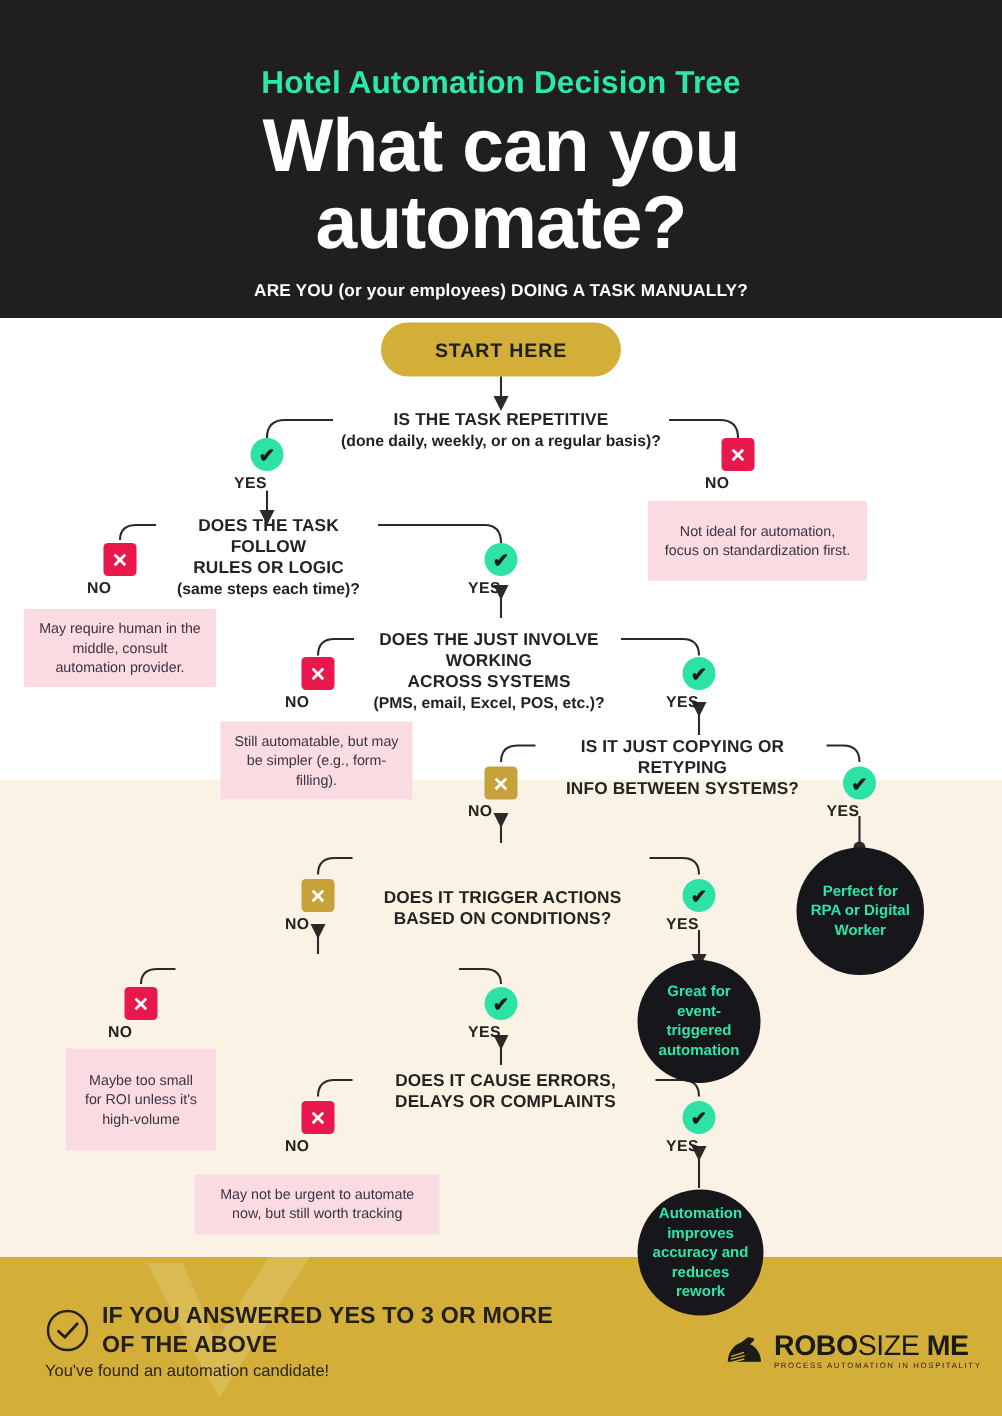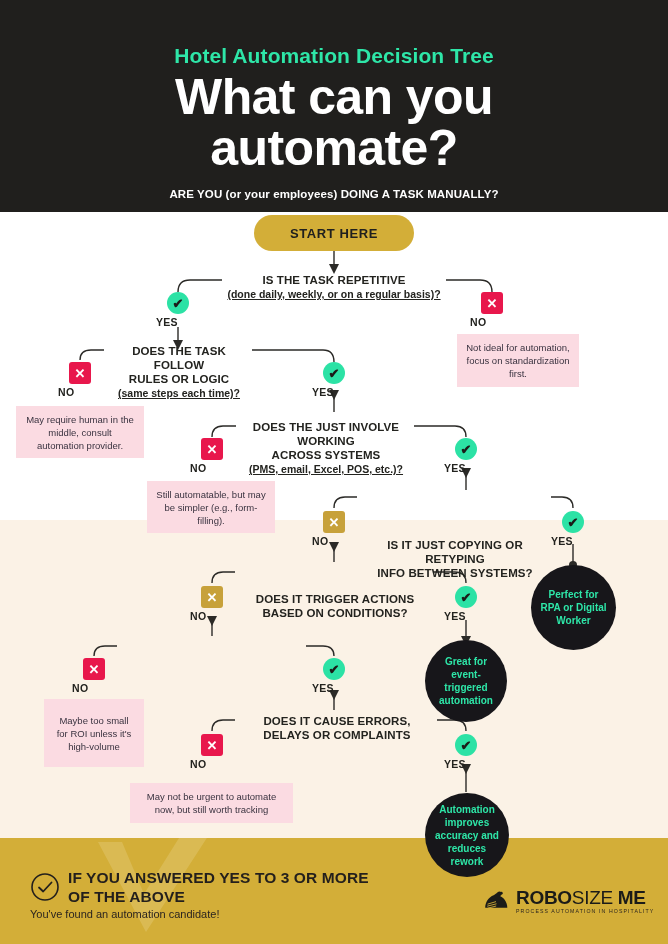--- a/index.html
+++ b/index.html
@@ -48,21 +48,21 @@
     background:#d3ae38;border-radius:18px;color:#20201e;
     font-size:13px;font-weight:700;letter-spacing:.6px;
     display:flex;align-items:center;justify-content:center;
   }
 
   
   .q{
     position:absolute;text-align:center;color:#23231f;
     font-weight:700;font-size:11.5px;line-height:14px;letter-spacing:.1px;
   }
-  .q .sub{font-size:10.5px;letter-spacing:0;text-decoration:underline;}
+  .q .sub{font-size:10.5px;letter-spacing:0;}
 
   .badge{
     position:absolute;width:22px;height:22px;
     display:flex;align-items:center;justify-content:center;
     font-size:13px;font-weight:700;color:#fff;line-height:1;
   }
   .badge.yes{border-radius:50%;background:#2ce2a5;color:#1b1b18;}
   .badge.no-red{background:#e8174c;border-radius:3px;}
   .badge.no-gold{background:#c7a13a;border-radius:3px;}
 
@@ -187,21 +187,21 @@
   </svg>
 
   <div class="q" style="left:224px;top:273px;width:220px;">
     <div>IS THE TASK REPETITIVE</div>
     <div class="sub">(done daily, weekly, or on a regular basis)?</div>
   </div>
   <div class="badge yes" style="left:167px;top:292px;">✔</div>
   <div class="lbl" style="left:156px;top:316px;">YES</div>
   <div class="badge no-red" style="left:481px;top:292px;">✕</div>
   <div class="lbl" style="left:470px;top:316px;">NO</div>
-  <div class="note" style="left:457px;top:334px;width:122px;height:53px;">Not ideal for automation, focus on standardization first.</div>
+  <div class="note" style="left:432px;top:334px;width:146px;height:53px;">Not ideal for automation, focus on standardization first.</div>
 
   <div class="q" style="left:106px;top:344px;width:146px;">
     <div>DOES THE TASK FOLLOW</div>
     <div>RULES OR LOGIC</div>
     <div class="sub">(same steps each time)?</div>
   </div>
   <div class="badge no-red" style="left:69px;top:362px;">✕</div>
   <div class="lbl" style="left:58px;top:386px;">NO</div>
   <div class="note" style="left:16px;top:406px;width:128px;height:52px;">May require human in the middle, consult automation provider.</div>
   <div class="badge yes" style="left:323px;top:362px;">✔</div>
@@ -211,21 +211,21 @@
     <div>DOES THE JUST INVOLVE WORKING</div>
     <div>ACROSS SYSTEMS</div>
     <div class="sub">(PMS, email, Excel, POS, etc.)?</div>
   </div>
   <div class="badge no-red" style="left:201px;top:438px;">✕</div>
   <div class="lbl" style="left:190px;top:462px;">NO</div>
   <div class="note" style="left:147px;top:481px;width:128px;height:52px;">Still automatable, but may be simpler (e.g., form-filling).</div>
   <div class="badge yes" style="left:455px;top:438px;">✔</div>
   <div class="lbl" style="left:444px;top:462px;">YES</div>
 
-  <div class="q" style="left:358px;top:491px;width:194px;margin-top:47px;">
+  <div class="q" style="left:358px;top:491px;width:194px;">
     <div>IS IT JUST COPYING OR RETYPING</div>
     <div>INFO BETWEEN SYSTEMS?</div>
   </div>
   <div class="badge no-gold" style="left:323px;top:511px;">✕</div>
   <div class="lbl" style="left:312px;top:535px;">NO</div>
   <div class="badge yes" style="left:562px;top:511px;">✔</div>
   <div class="lbl" style="left:551px;top:535px;">YES</div>
   <div class="endcircle" style="left:531px;top:565px;width:85px;height:85px;">Perfect for RPA or Digital Worker</div>
 
   <div class="q" style="left:236px;top:592px;width:198px;">

